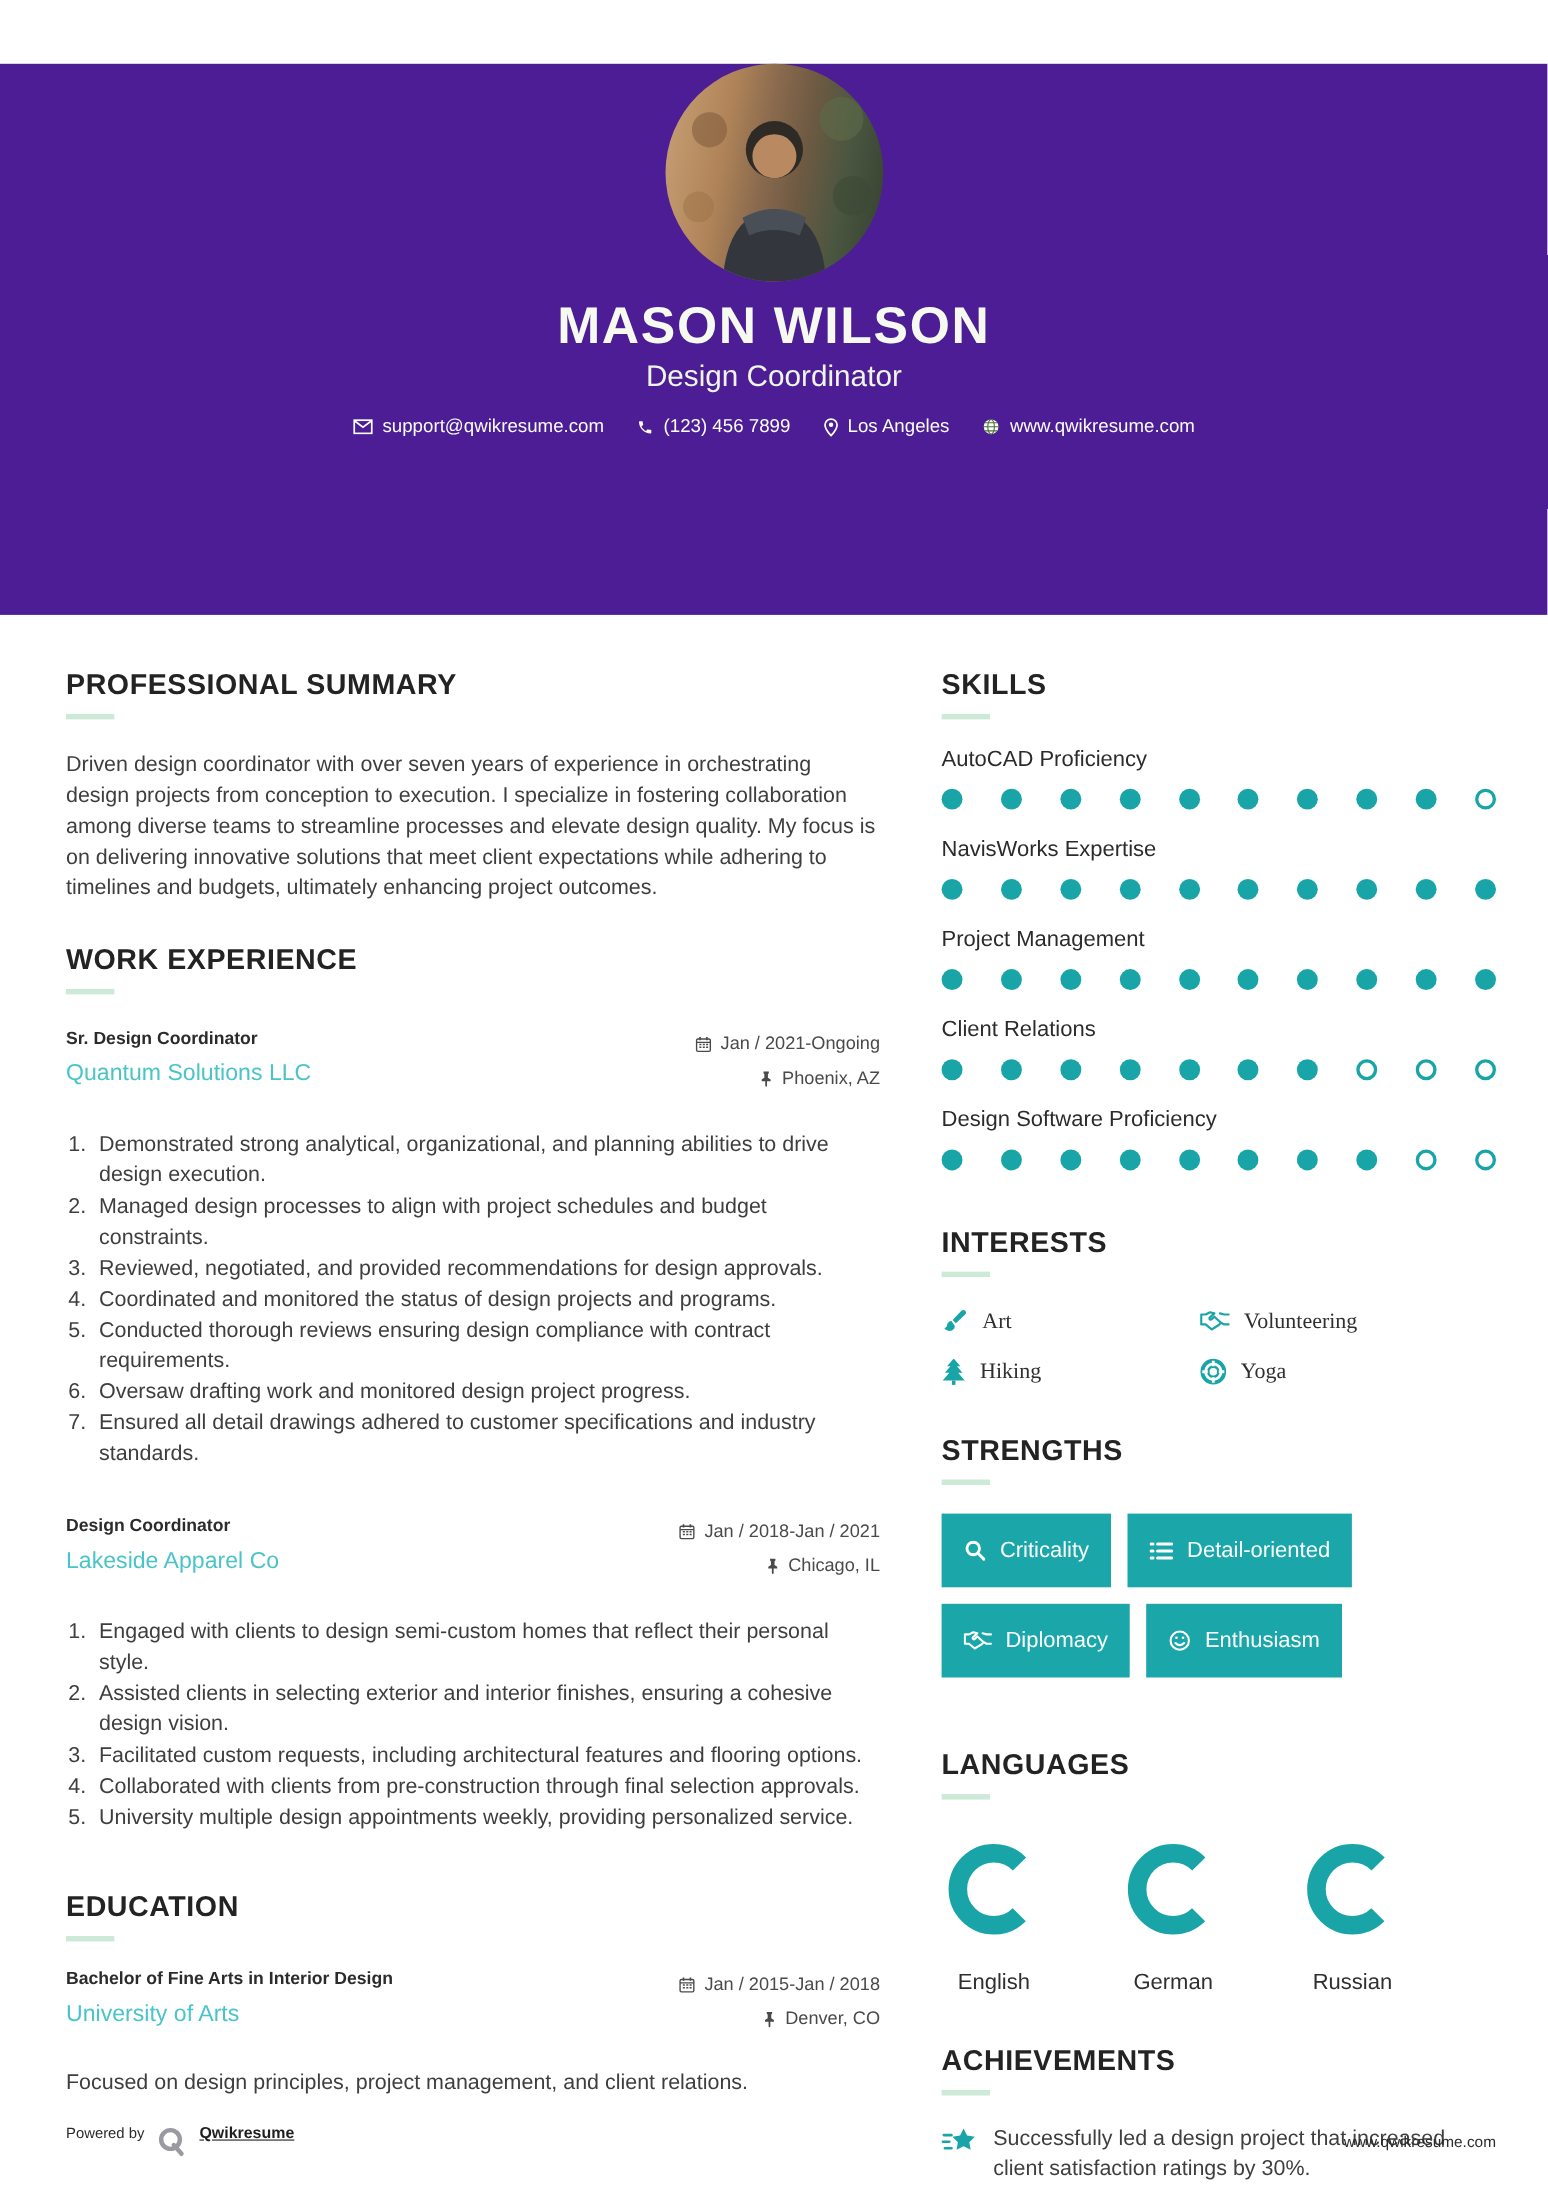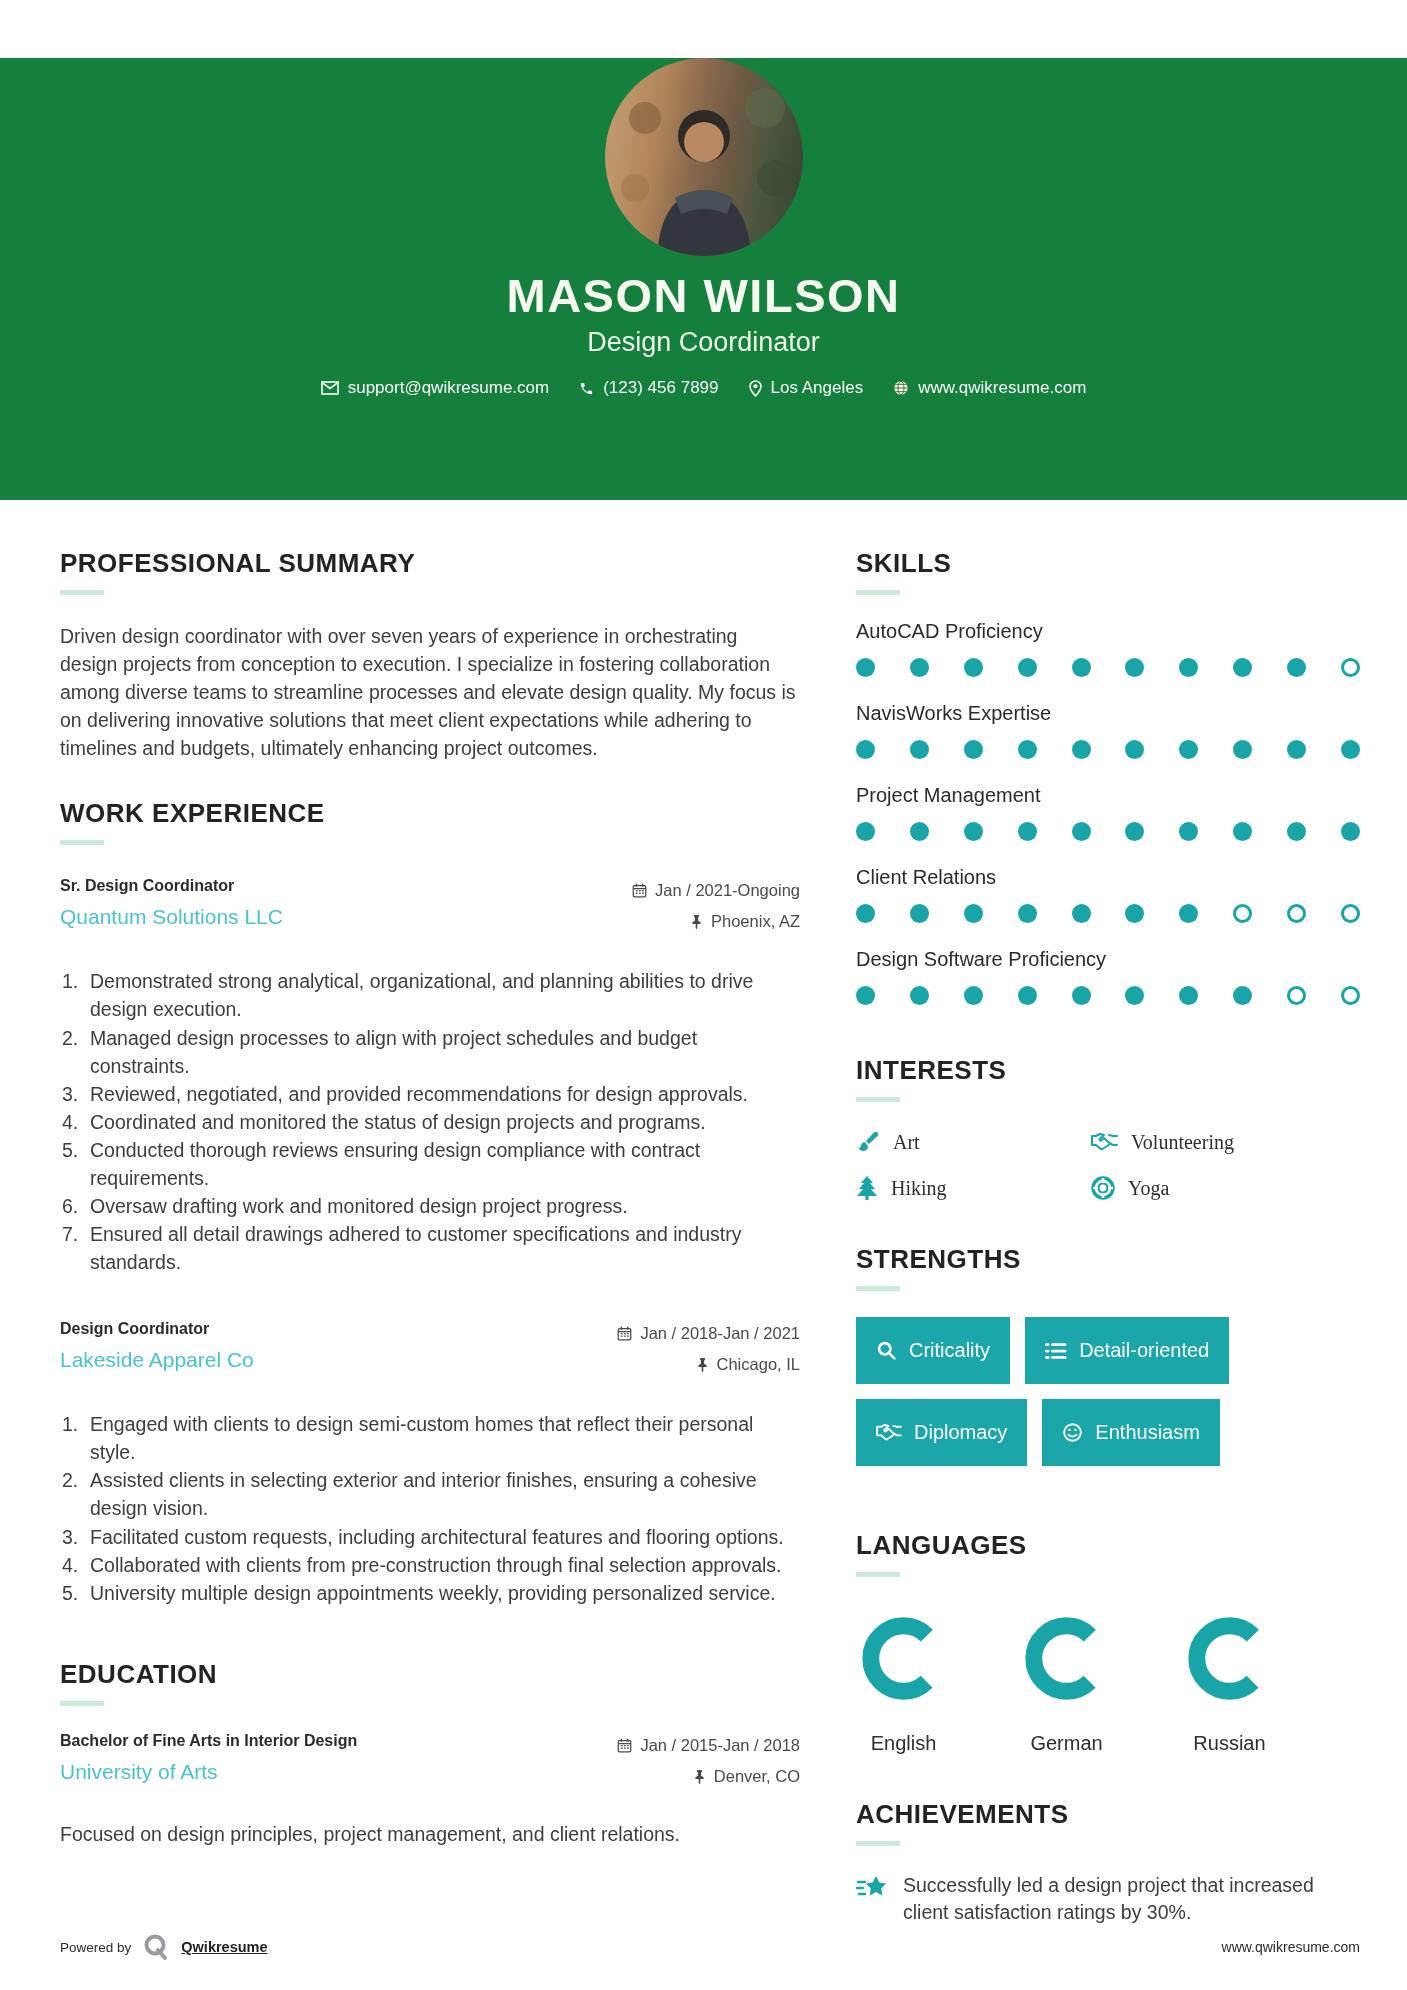--- a/index.html
+++ b/index.html
@@ -1,21 +1,21 @@
 <!DOCTYPE html>
 <html><head>
 <meta charset="utf-8">
 <style>
   * { margin:0; padding:0; box-sizing:border-box; }
   html,body { background:#ffffff; }
   body { font-family:"Liberation Sans","DejaVu Sans",sans-serif; color:#3e3e3e; }
   .page { position:relative; width:1407px; height:1990px; background:#fff; overflow:hidden; }
 
   
-  .header { height:442px; background:#15803d; text-align:center; }
+  .header { height:501px; background:#4c1d95; text-align:center; }
   .photo { width:198px; height:198px; border-radius:50%; margin:58px auto 0; overflow:hidden; position:relative;
            background:linear-gradient(100deg,#c9a177 0%,#b08458 28%,#8a6a4e 45%,#6f5a43 60%,#4a5640 78%,#33402e 100%); }
   .photo svg { position:absolute; left:0; top:0; }
   .name { margin-top:12px; font-size:47px; font-weight:700; letter-spacing:1.5px; color:#f5f9f0; }
   .subtitle { margin-top:4px; font-size:27px; font-weight:500; color:#eef5e7; }
   .contact { margin-top:20px; display:flex; justify-content:center; align-items:center; gap:30px; font-size:17px; color:#fbfdf8; }
   .citem { display:flex; align-items:center; gap:9px; }
   .citem svg { display:block; }
 
   
@@ -64,21 +64,21 @@
   .lang { text-align:center; }
   .lang svg { display:block; margin:0 auto; }
   .lang-label { margin-top:26px; font-size:20px; color:#2f2f2f; }
   .achievements { margin-top:44px; }
   .ach-item { margin-top:26px; display:flex; gap:15px; align-items:flex-start; }
   .ach-item svg { flex:none; margin-top:2px; }
   .ach-text { font-size:19.5px; line-height:1.38; color:#3e3e3e; }
 
   
   .footer { position:absolute; left:60px; right:47px; bottom:28px; display:flex; align-items:center; }
-  .powered { display:flex; align-items:center; gap:10px; }
+  .powered { display:flex; gap:10px; }
   .powered-label { font-size:13.5px; color:#2b2b2b; }
   .brand { font-size:14.5px; font-weight:600; color:#1f1f1f; text-decoration:underline; }
   .footer-site { margin-left:auto; font-size:14px; color:#2b2b2b; }
 </style>
 </head>
 <body>
 
 <div class="page">
 
   <div class="header">

